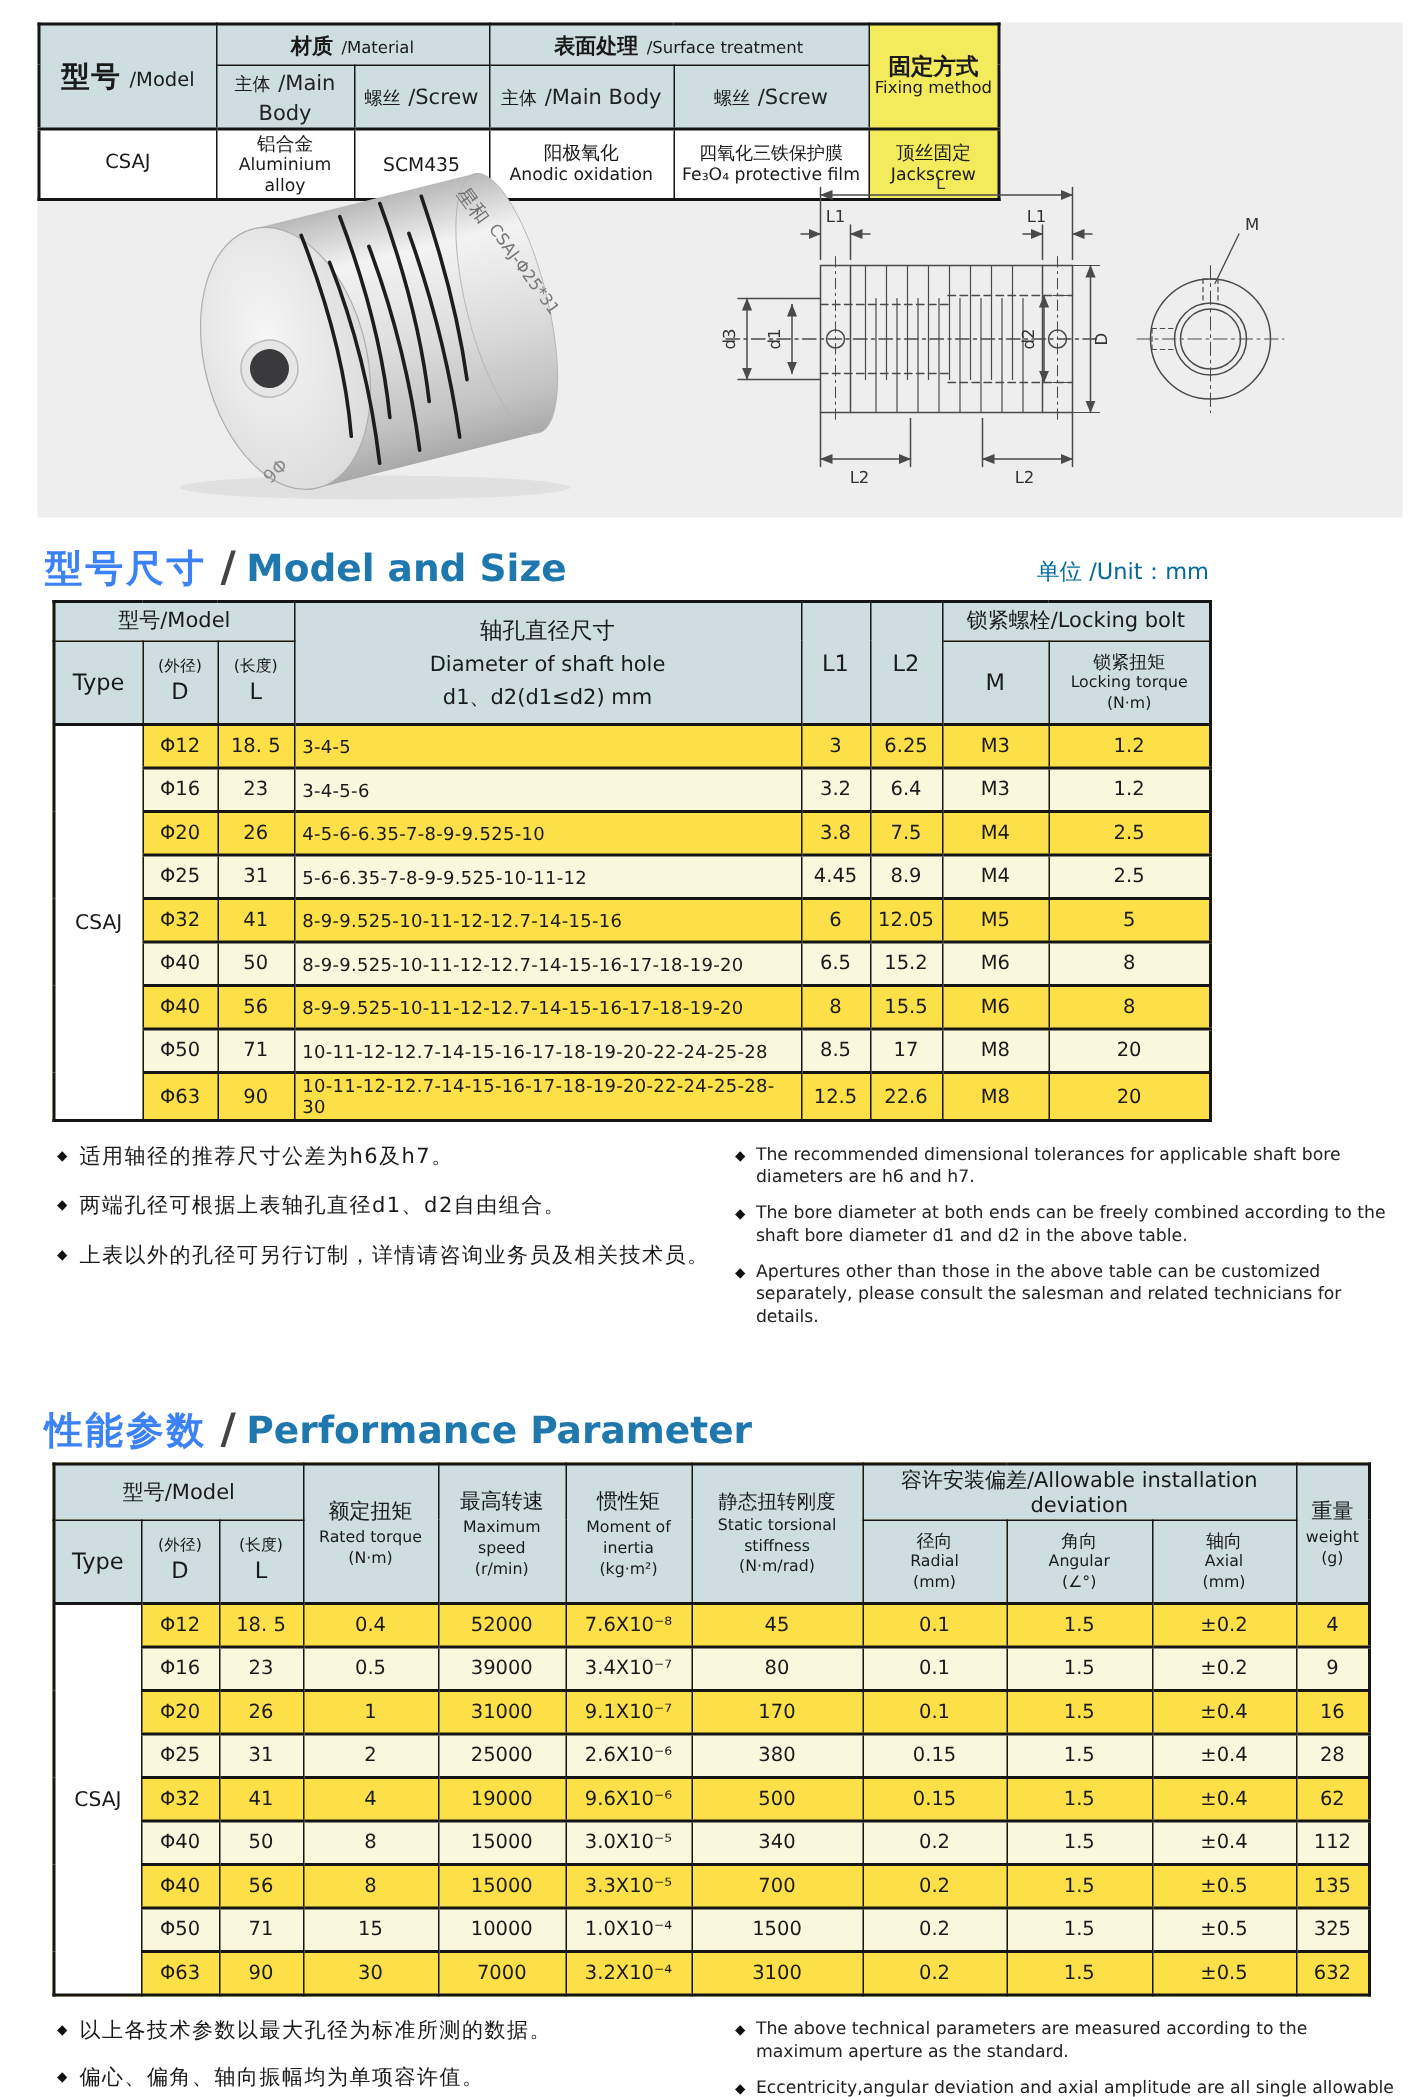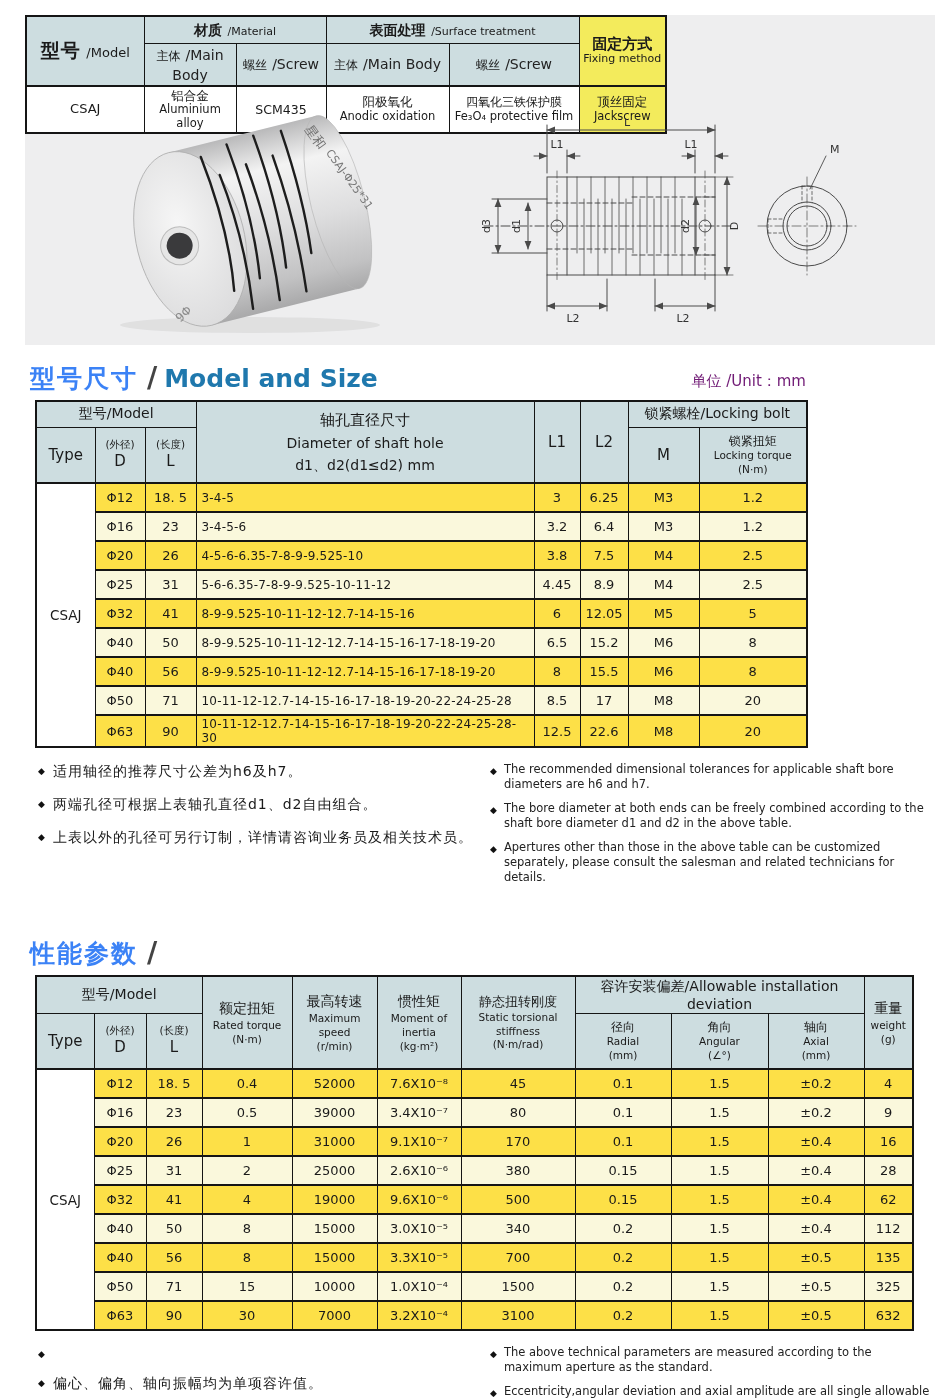--- a/index.html
+++ b/index.html
@@ -29,21 +29,21 @@
   .spec .fix-h .zh { font-size:15px; font-weight:bold; display:block; }
   .spec .fix-h .en { font-size:11px; font-weight:normal; display:block; }
   .photo-box { position:absolute; left:15px; top:92px; width:420px; height:232px; }
   .draw-box  { position:absolute; left:445px; top:100px; width:460px; height:230px; }
   
   .sec-row { display:flex; justify-content:space-between; align-items:flex-end; margin:16px 0 5px 30px; width:776px; }
   .sec-title { display:flex; align-items:baseline; }
   .sec-title .zh { font-size:25px; color:#3b82f6; font-weight:bold; letter-spacing:2px; }
   .sec-title .sep { font-size:28px; color:#444; margin:0 7px 0 9px; }
   .sec-title .en { font-size:25px; color:#1f78ad; }
-  .unit-note { font-size:15px; color:#701a75; padding-bottom:4px;text-align:center; }
+  .unit-note { font-size:15px; color:#0369a1; padding-bottom:4px;text-align:center; }
   
   table.dt { border-collapse:collapse; table-layout:fixed; margin-left:35px; border:2px solid #151515; background:#fde047; }
   table.dt th, table.dt td { border:1px solid #151515; text-align:center; vertical-align:middle; padding:1px 2px; }
   table.dt thead tr.h1 th { background:#cddde0; font-weight:normal; }
   table.dt thead tr.h2 th { background:#cddde0; font-weight:normal; }
   .t1 thead tr.h1 th { height:26px; font-size:14px; }
   .t1 thead tr.h2 th { height:56px; }
   .t2 thead tr.h1 th { height:30px; font-size:14px; }
   .t2 thead tr.h2 th { height:56px; }
   table.dt tbody td { height:29px; font-size:13px; border-top:2px solid #151515; }
@@ -465,20 +465,21 @@
         <span class="blt">◆</span>
         <span>Apertures other than those in the above table can be customized separately, please consult the salesman and related technicians for details.</span>
       </li>
     </ul>
 </div>
 
 <div class="sec-row" style="margin-top:42px">
   <h2 class="sec-title">
     <span class="zh">性能参数</span>
     <span class="sep">/</span>
+    <span class="en">Performance Parameter</span>
   </h2>
 </div>
 
 <table class="dt t2">
   <colgroup>
     <col style="width:58px">
       <col style="width:52px">
       <col style="width:56px">
       <col style="width:90px">
     <col style="width:85px">
@@ -674,20 +675,21 @@
         <td>632</td>
       </tr>
     </tbody>
 </table>
 
 <div class="notes notes2">
   <ul class="zh-notes">
 
   <li>
         <span class="blt">◆</span>
+        <span>以上各技术参数以最大孔径为标准所测的数据。</span>
       </li>
       <li>
         <span class="blt">◆</span>
         <span>偏心、偏角、轴向振幅均为单项容许值。</span>
       </li>
     </ul>
   <ul class="en-notes">
 
   <li>
         <span class="blt">◆</span>

